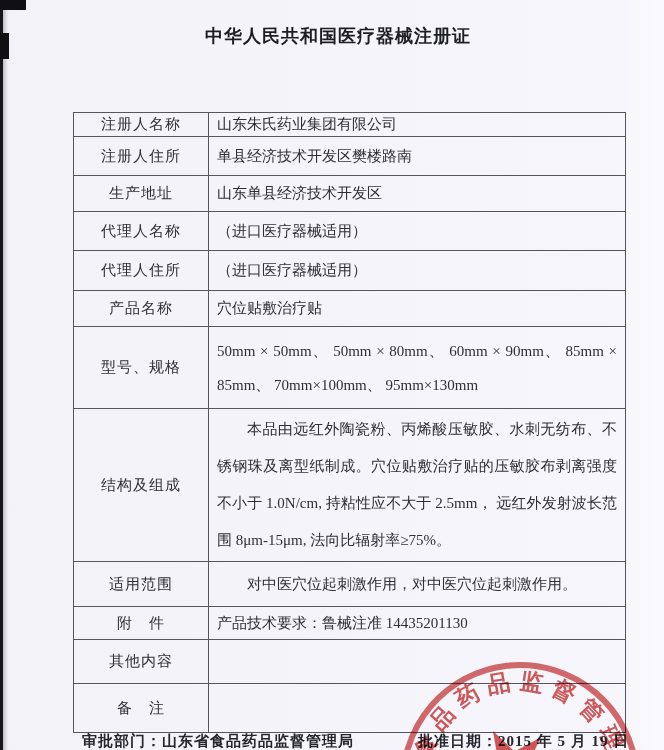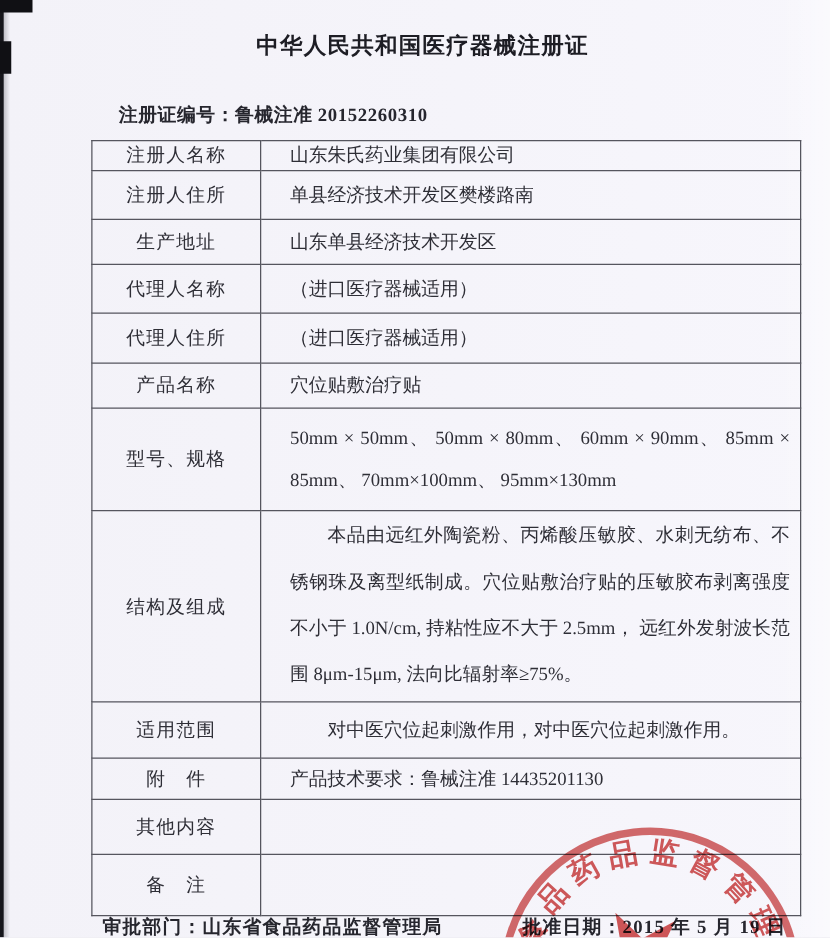--- a/index.html
+++ b/index.html
@@ -29,21 +29,21 @@
     position:absolute;top:112px;left:73px;
     width:531px;border-collapse:collapse;table-layout:fixed;
   }
   table.cert td{
     border:1px solid #55555e;
     font-size:15px;color:#2e2e36;
     vertical-align:middle;
     overflow:hidden;
   }
   td.lbl{width:132px;text-align:center;letter-spacing:1px;color:#26262e;}
-  td.val{width:398px;padding:2px 10px 2px 23px;}
+  td.val{width:398px;padding:2px 10px 2px 8px;}
   tr.r1{height:20px;} tr.r2{height:39px;} tr.r3{height:36px;}
   tr.r4{height:39px;} tr.r5{height:40px;} tr.r6{height:36px;}
   tr.r7{height:82px;} tr.r8{height:152px;} tr.r9{height:45px;}
   tr.r10{height:33px;} tr.r11{height:44px;} tr.r12{height:49px;}
   tr.r7 td.val{line-height:34px;text-align:justify;padding-right:8px;}
   tr.r8 td.val{line-height:37px;text-align:justify;text-indent:2em;padding-right:8px;}
   tr.r9 td.val{text-indent:2em;}
   .footer{position:absolute;top:732px;left:0;width:664px;font-size:15px;font-weight:700;color:#26262e;letter-spacing:1px;}
   .footer .dept{position:absolute;left:82px;top:0;white-space:nowrap;}
   .footer .date{position:absolute;left:418px;top:0;white-space:nowrap;}
@@ -72,21 +72,20 @@
 <div class="page">
 
   <div class="edge-strip"></div>
   <div class="edge-shade"></div>
   <div class="corner-block"></div>
   <div class="side-block"></div>
   <div class="right-light"></div>
 
   <div class="title">中华人民共和国医疗器械注册证</div>
 
-  <div class="cert-line"><span>注册证编号：</span><span>鲁械注准 20152260310</span></div>
 
   <table class="cert">
     <tbody>
       <tr class="r1">
         <td class="lbl">注册人名称</td>
         <td class="val">山东朱氏药业集团有限公司</td>
       </tr>
       <tr class="r2">
         <td class="lbl">注册人住所</td>
         <td class="val">单县经济技术开发区樊楼路南</td>

